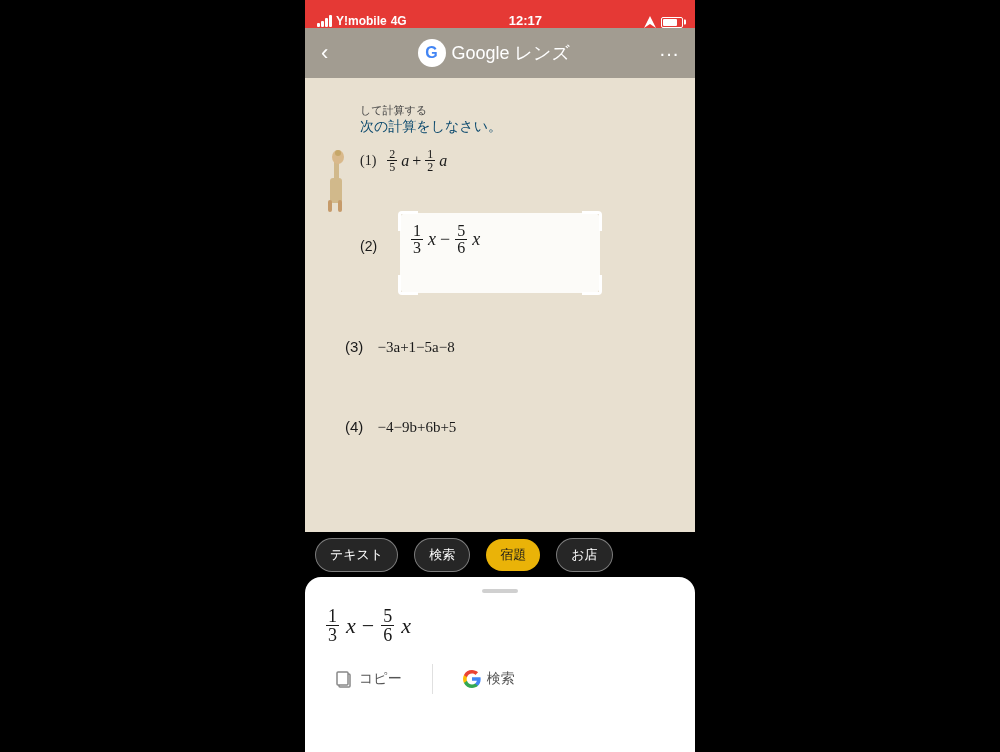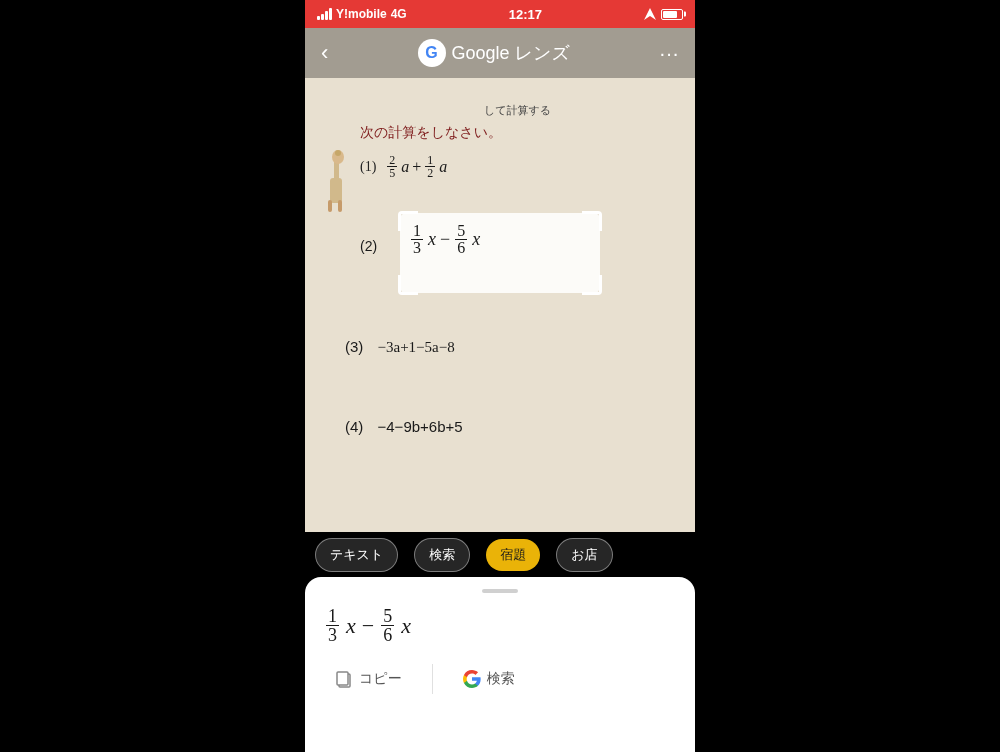--- a/index.html
+++ b/index.html
@@ -23,21 +23,21 @@
 
     
     .status-bar {
       position: absolute;
       top: 0;
       left: 0;
       right: 0;
       height: 28px;
       background: #e53935;
       display: flex;
-      align-items: center;
+      align-items: flex-end;
       justify-content: space-between;
       padding: 0 12px;
       z-index: 100;
     }
     .status-left {
       display: flex;
       align-items: center;
       gap: 4px;
       color: white;
       font-size: 12px;
@@ -375,26 +375,25 @@
     
     .prob1-area {
       position: absolute;
       top: 75px;
       left: 55px;
       right: 20px;
     }
     .calc-instruction {
       font-size: 11px;
       color: #444;
-      text-align: center;
-      margin-bottom: 6px;
+      text-align: left;
     }
     .next-calc {
       font-size: 14px;
-      color: #7f1d1d;
+      color: #0c4a6e;
       margin-bottom: 12px;
     }
   </style>
 </head>
 <body>
 
 <div class="phone-container">
 
   <div class="status-bar">
     <div class="status-left">
@@ -489,21 +488,21 @@
       <em style="font-size:18px;">x</em>
     </div>
 
     <div class="problem-3">
       <span style="margin-right:10px;">(3)</span>
       <span style="font-family:'Times New Roman',serif;">−3a+1−5a−8</span>
     </div>
 
     <div class="problem-4">
       <span style="margin-right:10px;">(4)</span>
-      <span style="font-family:Liberation Sans, sans-serif;margin-top:32px;">−4−9b+6b+5</span>
+      <span style="font-family:Liberation Serif, serif;margin-top:32px;">−4−9b+6b+5</span>
     </div>
   </div>
 
   <div class="tab-bar">
     <div class="tab-item inactive">
       <span>テキスト</span>
     </div>
     <div class="tab-item inactive">
       <span>検索</span>
     </div>

